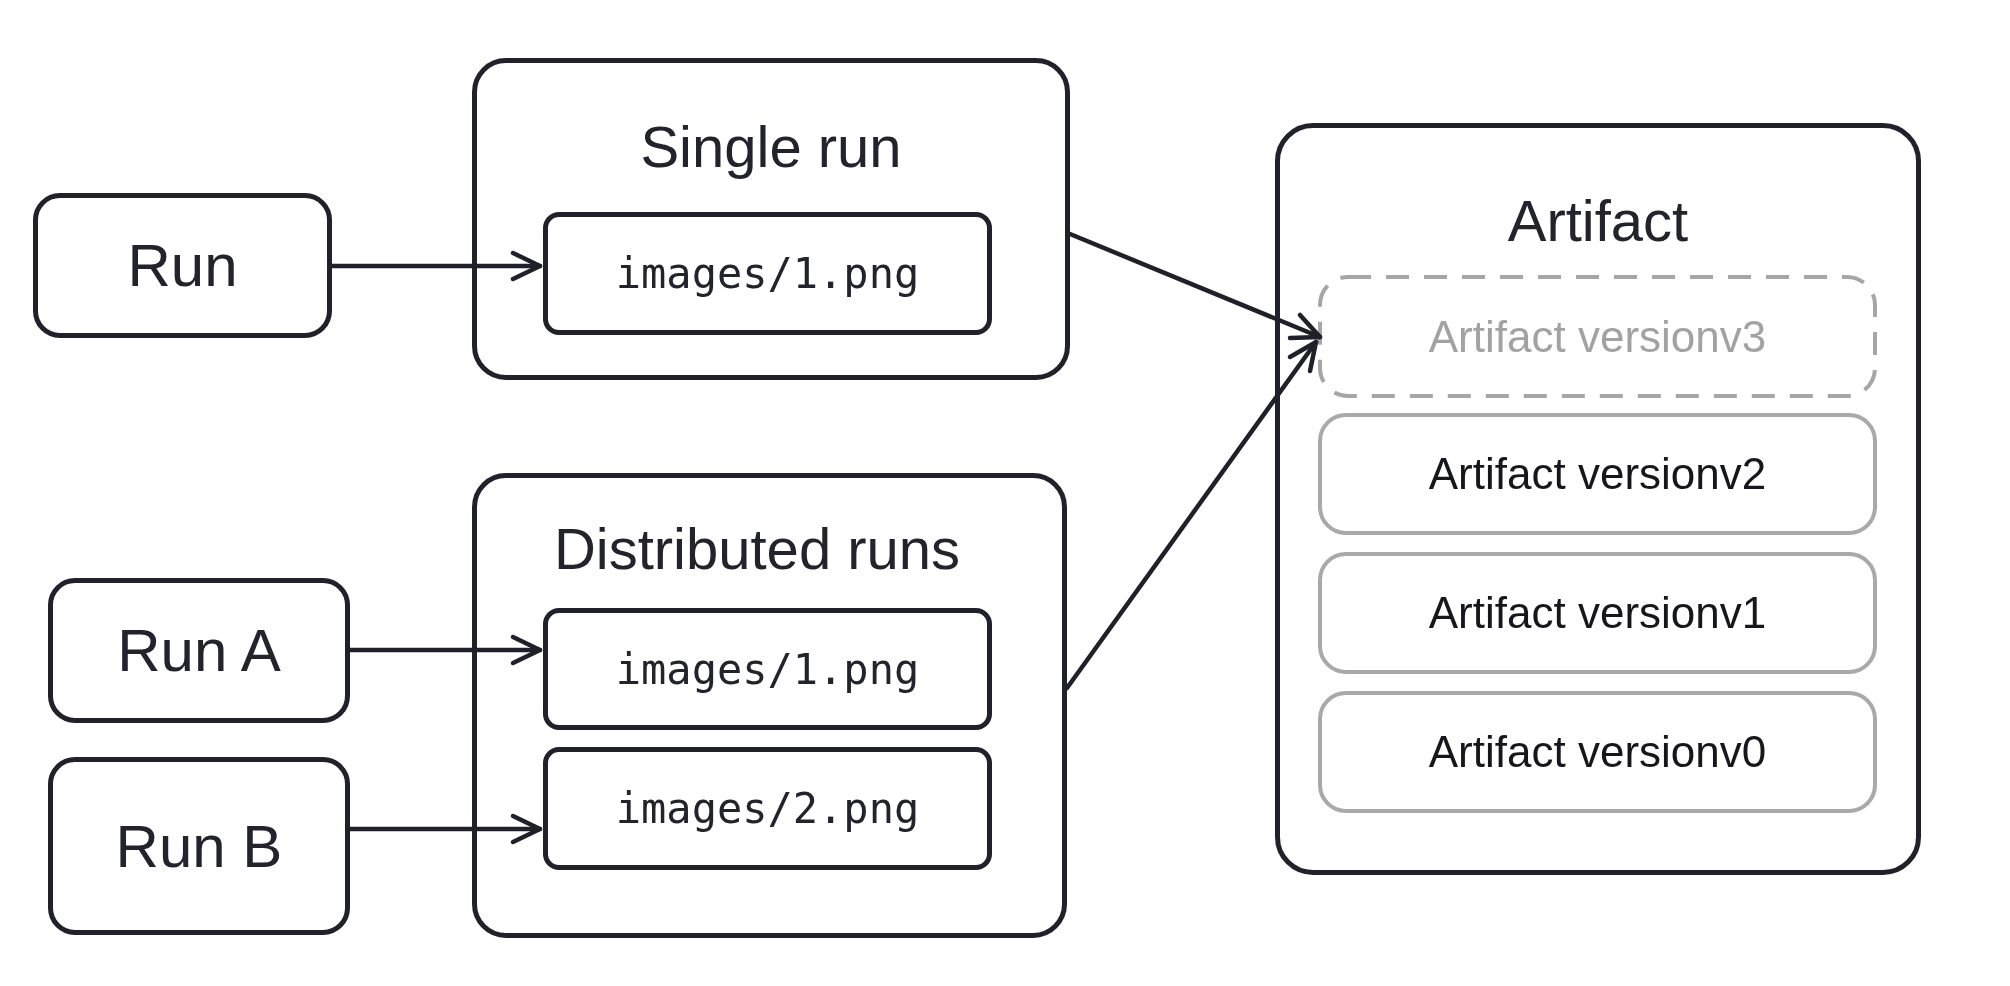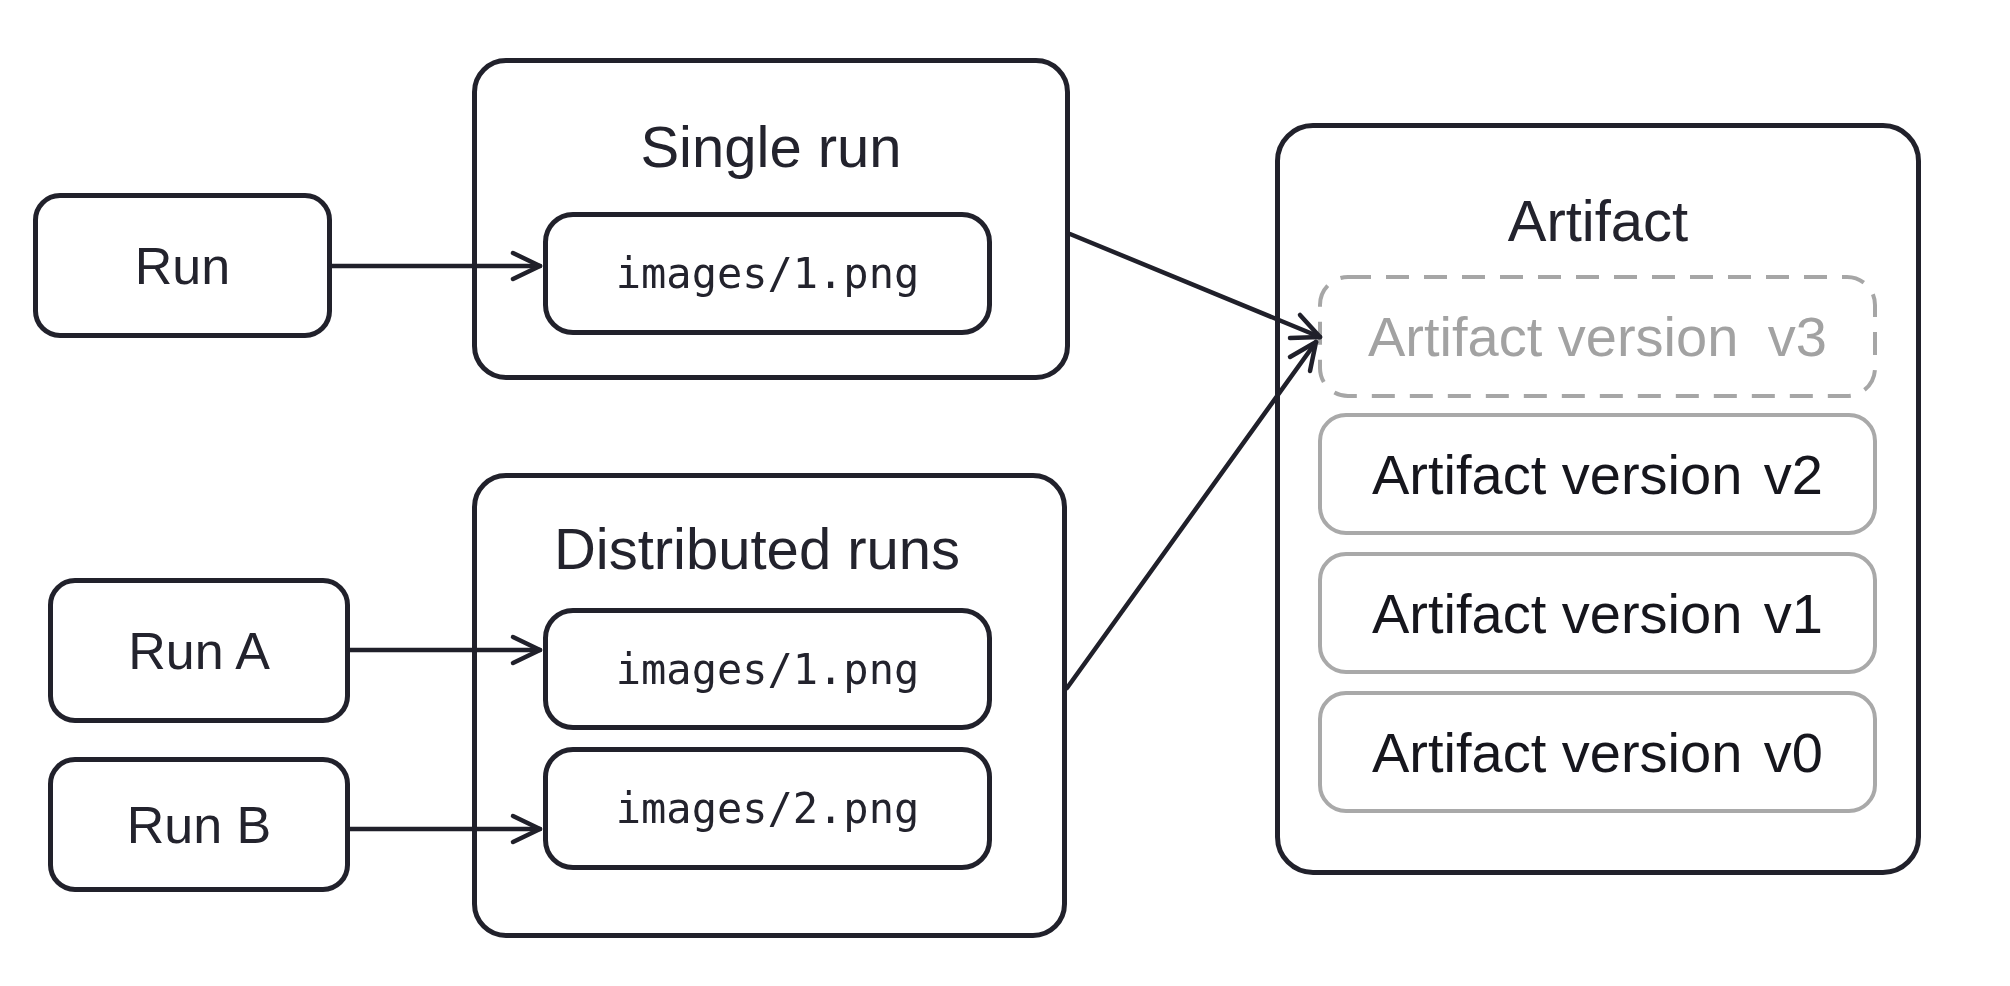--- a/index.html
+++ b/index.html
@@ -20,62 +20,62 @@
     position: absolute;
     background: #ffffff;
     border: 5px solid #21212b;
     display: flex;
     align-items: center;
     justify-content: center;
   }
 
   .run-node {
     border-radius: 27px;
-    font-size: 52px;
+    font-size: 60px;
     color: #23232d;
   }
 
   .group {
     border-radius: 34px;
     background: #ffffff;
   }
 
   .group-title {
     position: absolute;
     text-align: center;
     font-size: 58px;
     line-height: 1;
     color: #23232d;
     white-space: nowrap;
   }
 
   .file-node {
-    border-radius: 30px;
+    border-radius: 16px;
     font-family: "DejaVu Sans Mono", monospace;
     font-size: 42px;
     color: #23232d;
   }
 
   
   .panel {
     border-radius: 38px;
   }
 
   .version-row {
     position: absolute;
     left: 1318px;
     width: 559px;
     border-radius: 28px;
     background: #ffffff;
     border: 4px solid #a9a9a9;
     display: flex;
     align-items: center;
-    justify-content: space-between;
+    justify-content: center;
     padding: 0 50px;
-    font-size: 56px;
+    font-size: 44px;
     color: #16161d;
   }
 
   .version-row.pending {
     border: none;        
     color: #a2a2a2;
   }
 
   .dash-border {
     position: absolute;
@@ -117,21 +117,21 @@
   <div class="node file-node" style="left:543px; top:608px; width:449px; height:122px;">
     <span>images/1.png</span>
   </div>
   <div class="node file-node" style="left:543px; top:747px; width:449px; height:123px;">
     <span>images/2.png</span>
   </div>
 
   <div class="node run-node" style="left:48px; top:578px; width:302px; height:145px;">
     <span>Run A</span>
   </div>
-  <div class="node run-node" style="left:48px; top:757px; width:302px; height:135px;">
+  <div class="node run-node" style="left:48px; top:757px; width:302px; height:178px;">
     <span>Run B</span>
   </div>
 
   <div class="node group panel" style="left:1275px; top:123px; width:646px; height:752px;"></div>
   <div class="group-title" style="left:1275px; width:646px; top:192px;">Artifact</div>
 
   <div class="version-row pending" style="top:275px; height:123px;">
     <svg class="dash-border" width="559" height="123" viewBox="0 0 559 123">
       <rect x="2" y="2" width="555" height="119" rx="28" fill="none" stroke="#a6a6a6" stroke-width="4" stroke-dasharray="23 15"></rect>
     </svg>

